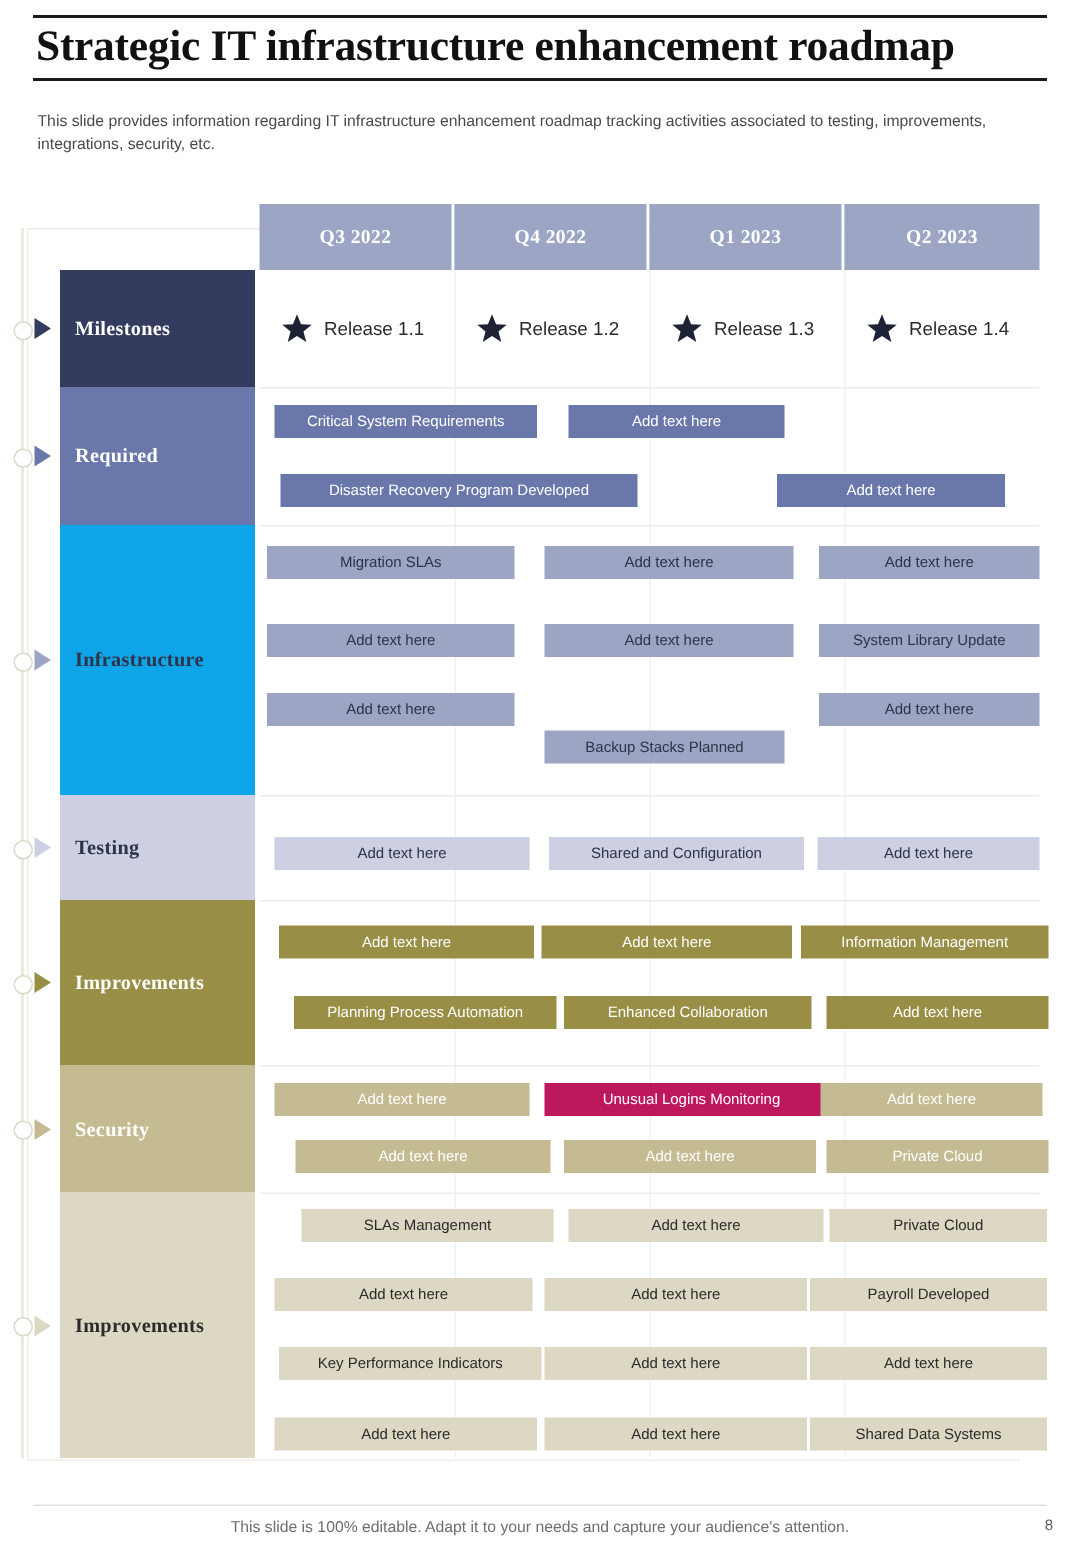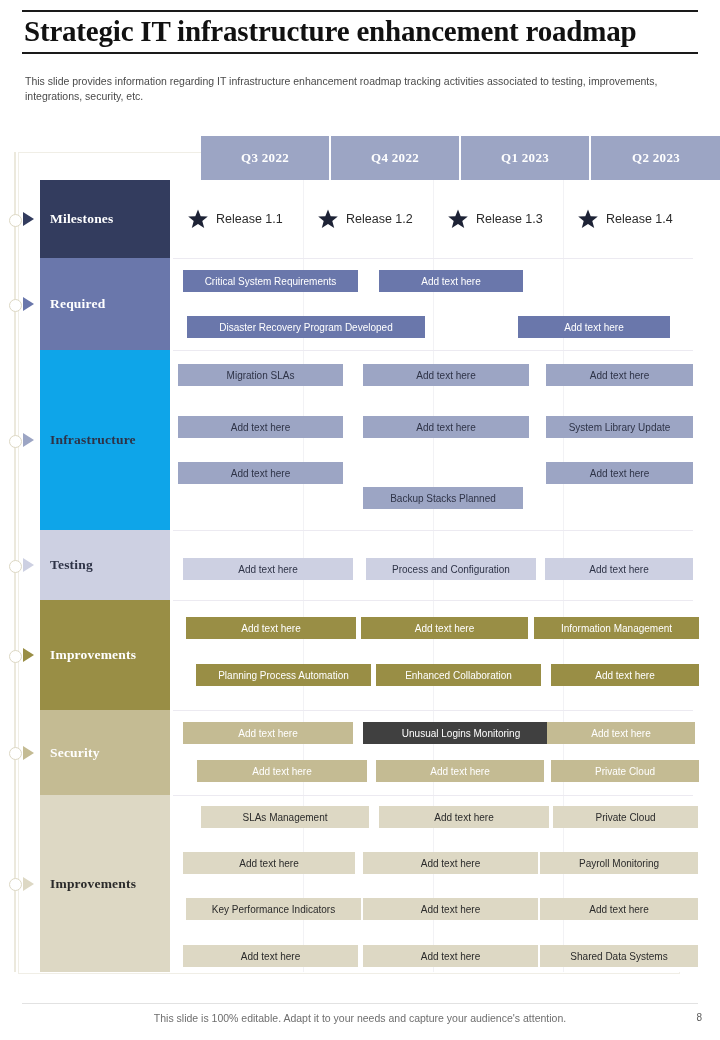--- a/index.html
+++ b/index.html
@@ -47,21 +47,21 @@
   .cat-label{
     font-family:"Liberation Serif", serif;
     font-weight:bold;font-size:13.5px;letter-spacing:0.2px;
   }
 
   
   .qhead{
     position:absolute;top:136px;height:44px;
     background:#9ca5c4;
     display:flex;align-items:center;justify-content:center;
-    border-right:2px solid #ffffff;box-sizing:border-box;margin-left:28px;
+    border-right:2px solid #ffffff;box-sizing:border-box;
   }
   .qhead:last-of-type{border-right:none;}
   .qhead span{
     font-family:"Liberation Serif", serif;font-weight:bold;
     font-size:13px;color:#ffffff;letter-spacing:0.3px;
   }
 
   
   .gridarea{position:absolute;left:173px;top:180px;width:520px;height:792px;background:#ffffff;}
   .vline{position:absolute;top:0;width:1px;height:792px;background:#f2f2f5;}
@@ -203,40 +203,40 @@
         <div class="bar" style="left: 5px; top: 184px; width: 165px; background: rgb(156, 165, 196); color: rgb(46, 51, 71);">Migration SLAs</div>
         <div class="bar" style="left: 190px; top: 184px; width: 166px; background: rgb(156, 165, 196); color: rgb(46, 51, 71);">Add text here</div>
         <div class="bar" style="left: 373px; top: 184px; width: 147px; background: rgb(156, 165, 196); color: rgb(46, 51, 71);">Add text here</div>
         <div class="bar" style="left: 5px; top: 236px; width: 165px; background: rgb(156, 165, 196); color: rgb(46, 51, 71);">Add text here</div>
         <div class="bar" style="left: 190px; top: 236px; width: 166px; background: rgb(156, 165, 196); color: rgb(46, 51, 71);">Add text here</div>
         <div class="bar" style="left: 373px; top: 236px; width: 147px; background: rgb(156, 165, 196); color: rgb(46, 51, 71);">System Library Update</div>
         <div class="bar" style="left: 5px; top: 282px; width: 165px; background: rgb(156, 165, 196); color: rgb(46, 51, 71);">Add text here</div>
         <div class="bar" style="left: 373px; top: 282px; width: 147px; background: rgb(156, 165, 196); color: rgb(46, 51, 71);">Add text here</div>
         <div class="bar" style="left: 190px; top: 307px; width: 160px; background: rgb(156, 165, 196); color: rgb(46, 51, 71);">Backup Stacks Planned</div>
         <div class="bar" style="left: 10px; top: 378px; width: 170px; background: rgb(205, 208, 226); color: rgb(46, 51, 71);">Add text here</div>
-        <div class="bar" style="left: 193px; top: 378px; width: 170px; background: rgb(205, 208, 226); color: rgb(46, 51, 71);">Process and Configuration</div>
+        <div class="bar" style="left: 193px; top: 378px; width: 170px; background: rgb(205, 208, 226); color: rgb(46, 51, 71);">Shared and Configuration</div>
         <div class="bar" style="left: 372px; top: 378px; width: 148px; background: rgb(205, 208, 226); color: rgb(46, 51, 71);">Add text here</div>
         <div class="bar" style="left: 13px; top: 437px; width: 170px; background: rgb(153, 142, 69); color: rgb(255, 255, 255);">Add text here</div>
         <div class="bar" style="left: 188px; top: 437px; width: 167px; background: rgb(153, 142, 69); color: rgb(255, 255, 255);">Add text here</div>
         <div class="bar" style="left: 361px; top: 437px; width: 165px; background: rgb(153, 142, 69); color: rgb(255, 255, 255);">Information Management</div>
         <div class="bar" style="left: 23px; top: 484px; width: 175px; background: rgb(153, 142, 69); color: rgb(255, 255, 255);">Planning Process Automation</div>
         <div class="bar" style="left: 203px; top: 484px; width: 165px; background: rgb(153, 142, 69); color: rgb(255, 255, 255);">Enhanced Collaboration</div>
         <div class="bar" style="left: 378px; top: 484px; width: 148px; background: rgb(153, 142, 69); color: rgb(255, 255, 255);">Add text here</div>
         <div class="bar" style="left: 10px; top: 542px; width: 170px; background: rgb(196, 187, 147); color: rgb(255, 255, 255);">Add text here</div>
-        <div class="bar" style="left: 190px; top: 542px; width: 196px; background: #404040; color: rgb(255, 255, 255);">Unusual Logins Monitoring</div>
+        <div class="bar" style="left: 190px; top: 542px; width: 196px; background: #be185d; color: rgb(255, 255, 255);">Unusual Logins Monitoring</div>
         <div class="bar" style="left: 374px; top: 542px; width: 148px; background: rgb(196, 187, 147); color: rgb(255, 255, 255);">Add text here</div>
         <div class="bar" style="left: 24px; top: 580px; width: 170px; background: rgb(196, 187, 147); color: rgb(255, 255, 255);">Add text here</div>
         <div class="bar" style="left: 203px; top: 580px; width: 168px; background: rgb(196, 187, 147); color: rgb(255, 255, 255);">Add text here</div>
         <div class="bar" style="left: 378px; top: 580px; width: 148px; background: rgb(196, 187, 147); color: rgb(255, 255, 255);">Private Cloud</div>
         <div class="bar" style="left: 28px; top: 626px; width: 168px; background: rgb(221, 216, 196); color: rgb(43, 43, 43);">SLAs Management</div>
         <div class="bar" style="left: 206px; top: 626px; width: 170px; background: rgb(221, 216, 196); color: rgb(43, 43, 43);">Add text here</div>
         <div class="bar" style="left: 380px; top: 626px; width: 145px; background: rgb(221, 216, 196); color: rgb(43, 43, 43);">Private Cloud</div>
         <div class="bar" style="left: 10px; top: 672px; width: 172px; background: rgb(221, 216, 196); color: rgb(43, 43, 43);">Add text here</div>
         <div class="bar" style="left: 190px; top: 672px; width: 175px; background: rgb(221, 216, 196); color: rgb(43, 43, 43);">Add text here</div>
-        <div class="bar" style="left: 367px; top: 672px; width: 158px; background: rgb(221, 216, 196); color: rgb(43, 43, 43);">Payroll Monitoring</div>
+        <div class="bar" style="left: 367px; top: 672px; width: 158px; background: rgb(221, 216, 196); color: rgb(43, 43, 43);">Payroll Developed</div>
         <div class="bar" style="left: 13px; top: 718px; width: 175px; background: rgb(221, 216, 196); color: rgb(43, 43, 43);">Key Performance Indicators</div>
         <div class="bar" style="left: 190px; top: 718px; width: 175px; background: rgb(221, 216, 196); color: rgb(43, 43, 43);">Add text here</div>
         <div class="bar" style="left: 367px; top: 718px; width: 158px; background: rgb(221, 216, 196); color: rgb(43, 43, 43);">Add text here</div>
         <div class="bar" style="left: 10px; top: 765px; width: 175px; background: rgb(221, 216, 196); color: rgb(43, 43, 43);">Add text here</div>
         <div class="bar" style="left: 190px; top: 765px; width: 175px; background: rgb(221, 216, 196); color: rgb(43, 43, 43);">Add text here</div>
         <div class="bar" style="left: 367px; top: 765px; width: 158px; background: rgb(221, 216, 196); color: rgb(43, 43, 43);">Shared Data Systems</div>
       </div>
   </div>
 
   <div class="foot-rule"></div>

